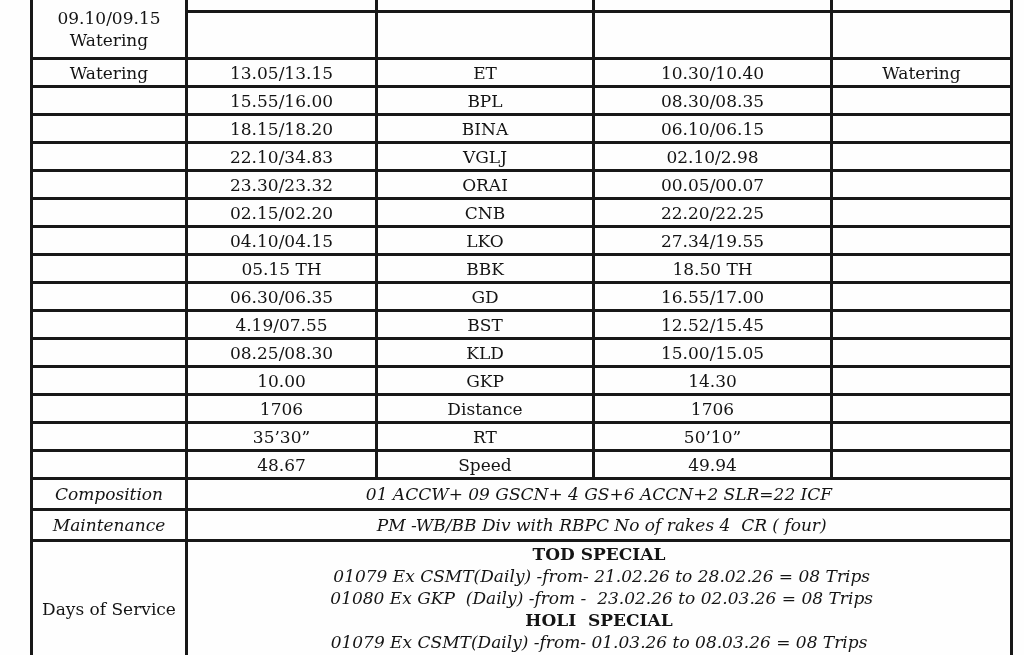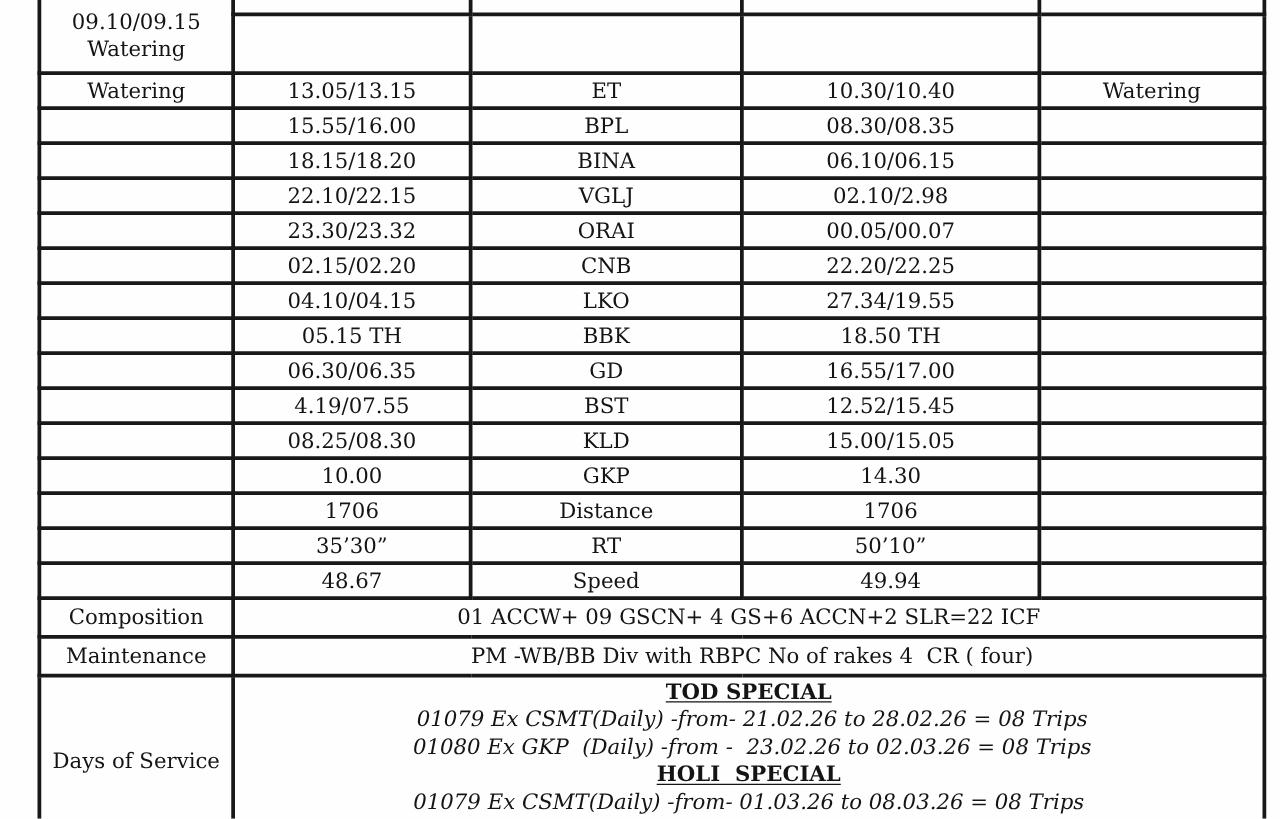--- a/index.html
+++ b/index.html
@@ -32,40 +32,39 @@
     line-height: 22px;
     padding: 1px 2px;
     overflow: hidden;
     white-space: pre;
   }
   tr.row-strip td { height: 8px; border-top: none; }
   td.cell-top-label { border-top: none; }
   tr.row-under-strip td { height: 42px; }
   tr.sched-row td { height: 23px; }
   td.label-col { font-size: 17px; }
-  tr.summary-row td { height: 26px; }
+  tr.summary-row td { height: 26px; font-style: italic; }
   td.summary-value {
     text-align: left;
     padding-left: 3px;
     white-space: pre;
     margin-left: 28px;
   }
   td.dos-label {
     vertical-align: top;
     padding-top: 3px;
   }
   td.dos-content {
     text-align: left;
     vertical-align: top;
     padding: 2px 2px 2px 2px;
     height: 130px;
   }
   .dos-heading {
     font-weight: bold;
-    text-decoration: underline;
     text-underline-offset: 2px;
     display: inline-block;
     line-height: 22px;
   }
   .dos-line {
     line-height: 22px;
     white-space: pre;
     font-style: italic;
   }
   .dos-block { display: block; }
@@ -112,21 +111,21 @@
         </tr>
         <tr class="sched-row">
           <td></td>
           <td>18.15/18.20</td>
           <td>BINA</td>
           <td>06.10/06.15</td>
           <td></td>
         </tr>
         <tr class="sched-row">
           <td></td>
-          <td>22.10/22.15</td>
+          <td>22.10/34.83</td>
           <td>VGLJ</td>
           <td>02.10/2.98</td>
           <td></td>
         </tr>
         <tr class="sched-row">
           <td></td>
           <td>23.30/23.32</td>
           <td>ORAI</td>
           <td>00.05/00.07</td>
           <td></td>

